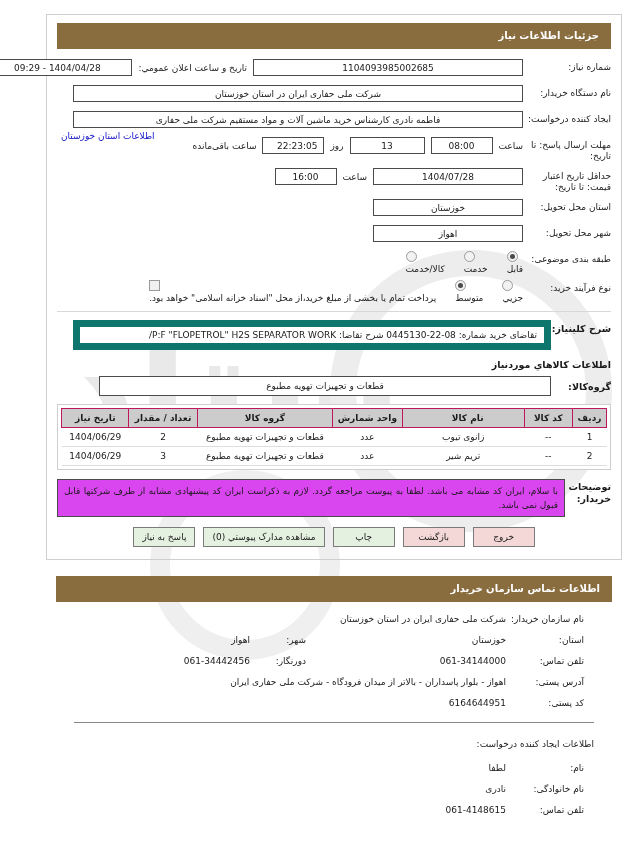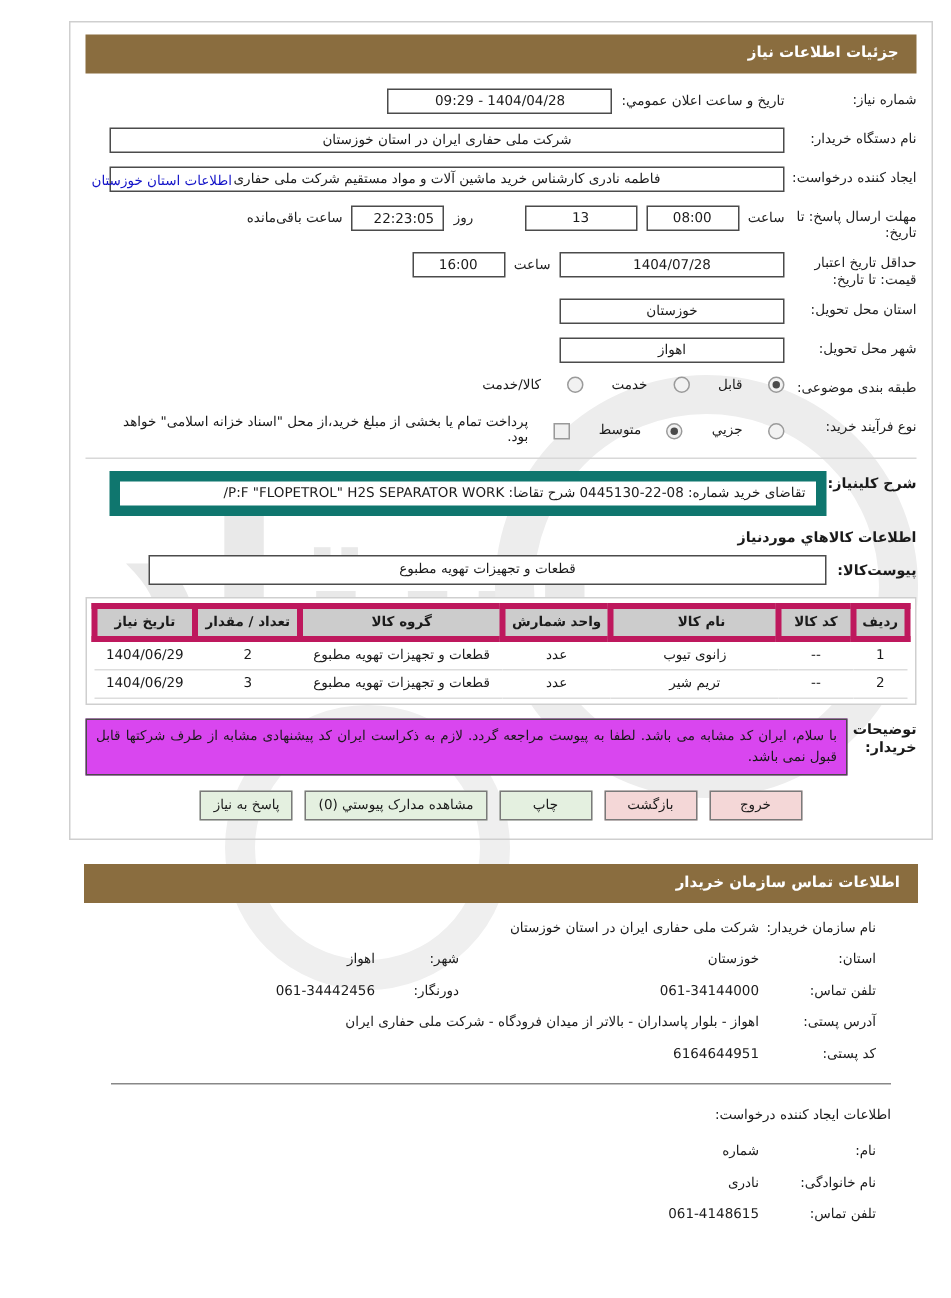--- a/index.html
+++ b/index.html
@@ -115,21 +115,21 @@
     font-size: 9px;
     text-align: center;
     box-sizing: border-box;
     white-space: nowrap;
     overflow: hidden;
   }
   .box.w-wide   { width: 150px; }
   .box.w-xwide  { width: 270px; }
   .box.w-full   { width: 450px; }
   .box.w-time   { width: 62px; }
-  .box.w-days   { width: 75px; margin-left: 28px; }
+  .box.w-days   { width: 75px; }
   .box.w-clock  { width: 62px; padding-left: 32px; }
   .inline-lbl {
     font-size: 9px;
     color: #222;
     white-space: nowrap;
   }
 
   
   .radio-row {
     display: flex;
@@ -150,21 +150,21 @@
     flex: 0 0 auto;
   }
   .radio.on::after {
     content: "";
     position: absolute;
     left: 2px; top: 2px;
     width: 5px; height: 5px;
     border-radius: 50%;
     background: #4a4a4a;
   }
-  .radio-item { display: flex; align-items: center; gap: 17px; margin-left: 14px; }
+  .radio-item { display: flex; align-items: flex-end; gap: 2px; margin-left: 14px; flex-direction: column; }
   .checkbox {
     display: inline-block;
     width: 9px; height: 9px;
     border: 1px solid #9a9a9a;
     background: #f0f0f0;
     vertical-align: middle;
     flex: 0 0 auto;
   }
 
   
@@ -236,21 +236,21 @@
   table.items {
     width: 100%;
     border-collapse: collapse;
     font-size: 9px;
   }
   table.items th {
     background: #cccccc;
     color: #1b1b1b;
     font-weight: bold;
     padding: 4px 3px;
-    border: 4px solid #be185d;
+    border: 1px solid #be185d;
     text-align: center;
     white-space: nowrap;
   }
   table.items td {
     padding: 4px 3px;
     border-bottom: 1px solid #dddddd;
     text-align: center;
     background: #fff;
     white-space: nowrap;
   }
@@ -367,37 +367,38 @@
 <div class="page">
   <div class="outer-frame">
 
     <div class="section-bar">جزئیات اطلاعات نیاز</div>
 
     <div class="panel">
 
       <div class="frow">
         <div class="flabel">شماره نیاز:</div>
         <div class="fval">
+          <div class="box w-xwide">1104093985002685</div>
           <span class="inline-lbl">تاریخ و ساعت اعلان عمومي:</span>
           <div class="box w-wide">1404/04/28 - 09:29</div>
         </div>
       </div>
 
       <div class="frow">
         <div class="flabel">نام دستگاه خریدار:</div>
         <div class="fval">
           <div class="box w-full">شرکت ملی حفاری ایران در استان  خوزستان</div>
         </div>
       </div>
 
       <div class="frow">
         <div class="flabel">ایجاد کننده درخواست:</div>
         <div class="fval" style="position:relative;">
           <div class="box w-full">فاطمه نادری کارشناس خرید ماشین آلات و مواد  مستقیم شرکت ملی  حفاری</div>
-          <span class="overlap-blue" style="left:4px; right:auto; top:5px;">اطلاعات استان خوزستان</span>
+          <span class="overlap-blue" style="left:4px; right:auto; top:20px;">اطلاعات استان خوزستان</span>
         </div>
       </div>
 
       <div class="frow">
         <div class="flabel">مهلت ارسال پاسخ: تا تاریخ:</div>
         <div class="fval">
           <span class="inline-lbl">ساعت</span>
           <div class="box w-time">08:00</div>
           <div class="box w-days">13</div>
           <span class="inline-lbl">روز</span>
@@ -470,21 +471,21 @@
     <hr class="hr-soft">
 
     <div class="summary-row">
       <div class="summary-label">شرح کلینیاز:</div>
       <div class="summary-box">تقاضای خرید شماره: 08-22-0445130 شرح تقاضا: P:F "FLOPETROL"  H2S SEPARATOR  WORK/</div>
     </div>
 
     <div class="section-subtitle">اطلاعات کالاهاي موردنیاز</div>
 
     <div class="group-row">
-      <div class="group-label">پیوست‌کالا:</div>
+      <div class="group-label">گروه‌کالا:</div>
       <div class="group-box">قطعات و تجهیزات تهویه مطبوع</div>
     </div>
 
     <div class="table-wrap">
       <table class="items">
         <thead>
           <tr>
             <th style="width:30px;">ردیف</th>
             <th style="width:54px;">کد کالا</th>
             <th style="width:180px;padding-left:12px;">نام کالا</th>
@@ -561,21 +562,21 @@
     </div>
   </div>
 
   <hr class="contact-hr">
 
   <div class="creator-title">اطلاعات ایجاد کننده درخواست:</div>
 
   <div class="contact">
     <div class="crow">
       <div class="clabel">نام:</div>
-      <div class="cvalue">شماره</div>
+      <div class="cvalue">لطفا</div>
     </div>
     <div class="crow">
       <div class="clabel">نام خانوادگی:</div>
       <div class="cvalue">نادری</div>
     </div>
     <div class="crow">
       <div class="clabel">تلفن تماس:</div>
       <div class="cvalue">061-4148615</div>
     </div>
   </div>

